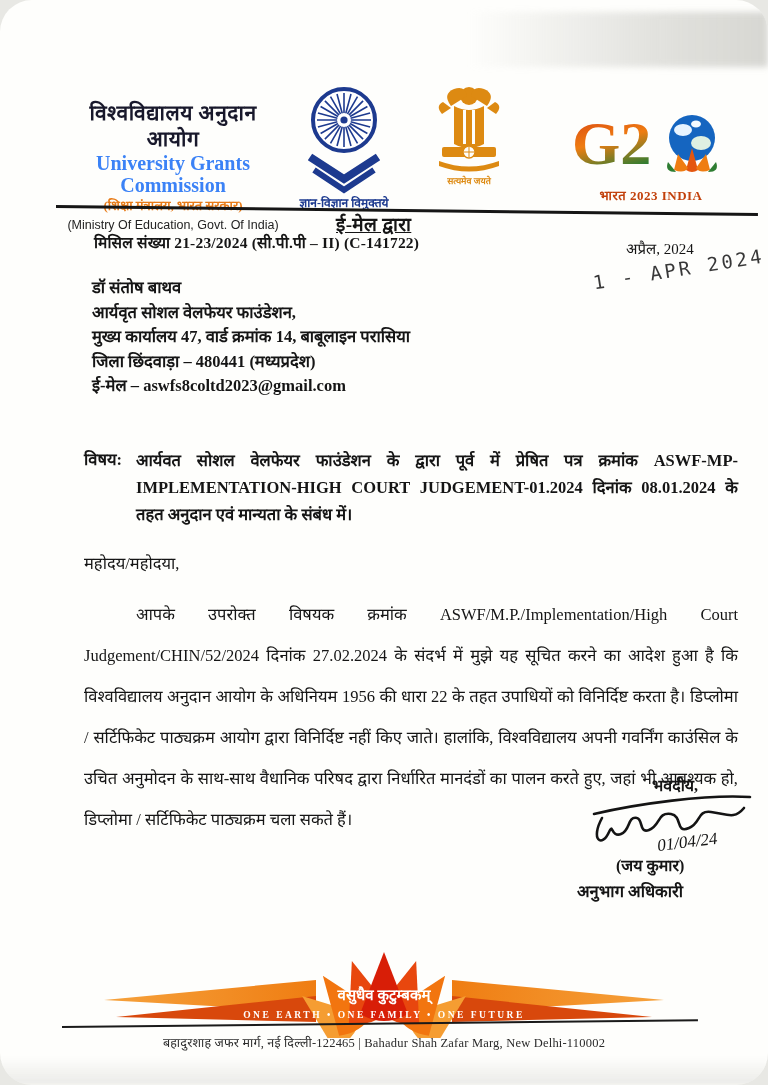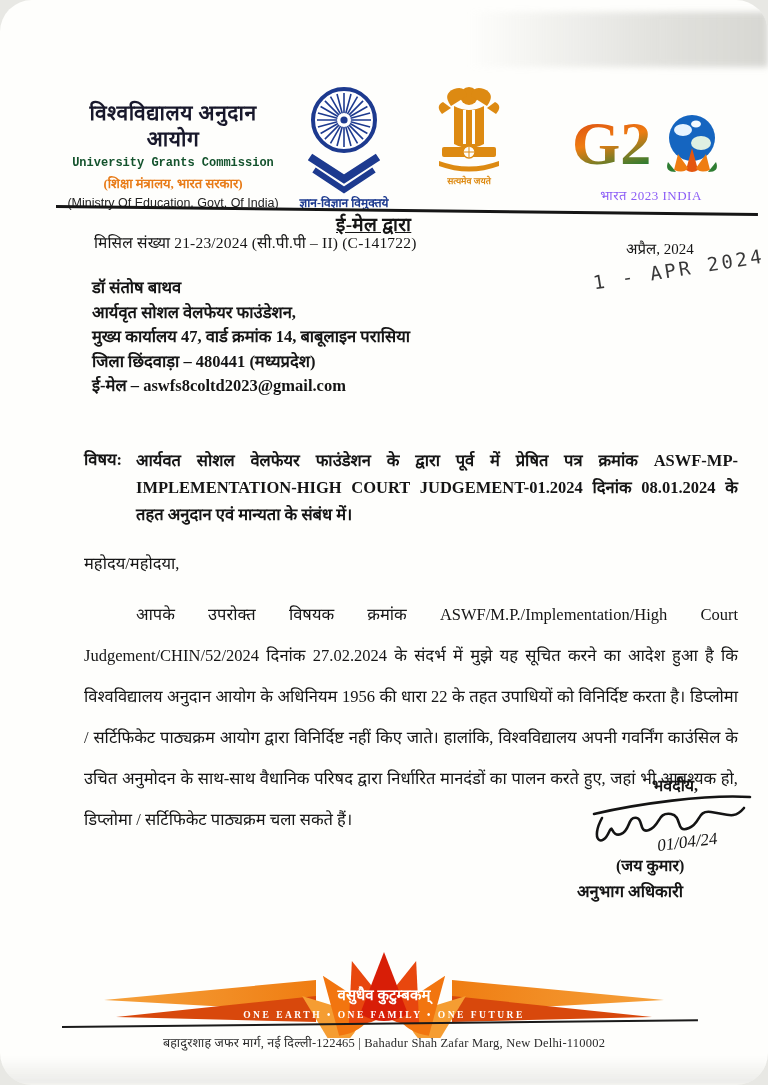--- a/index.html
+++ b/index.html
@@ -20,37 +20,37 @@
     filter:blur(3px);
   }
   .scan-shade-b{
     position:absolute;left:0;bottom:0;width:768px;height:28px;
     background:linear-gradient(180deg, rgba(205,205,200,0) 0%, rgba(200,200,194,.35) 100%);
     filter:blur(2px);
   }
   
   .hdr-left{position:absolute;left:64px;top:100px;width:218px;text-align:center;}
   .org-hi{font-size:21px;font-weight:bold;color:#18182b;letter-spacing:.5px;line-height:26px;}
-  .org-en{font-family:Liberation Mono, monospace;font-size:12px;font-weight:bold;color:#14532d;line-height:22px;}
+  .org-en{font-family:Liberation Serif, serif;font-size:20px;font-weight:bold;color:#3b82f6;line-height:22px;}
   .min-hi{font-size:13px;font-weight:bold;color:#e87b17;line-height:20px;}
   .min-en{font-family:"Liberation Sans", sans-serif;font-size:12.5px;color:#222;line-height:18px;}
   .ugc-logo{position:absolute;left:288px;top:76px;}
   .ashoka{position:absolute;left:417px;top:80px;}
   .g20{position:absolute;left:572px;top:108px;width:158px;text-align:center;}
-  .g20-tag{font-size:13px;font-weight:normal;color:#8b5cf6;margin-top:2px;letter-spacing:.5px;}
+  .g20-tag{font-size:13px;font-weight:bold;color:#c2410c;margin-top:2px;letter-spacing:.5px;}
   .hdr-rule{
     position:absolute;left:56px;top:205px;width:702px;height:2.5px;background:#161616;
     transform:rotate(.65deg);transform-origin:left center;
   }
   
   .email-via{
     position:absolute;left:336px;top:211px;font-size:19px;font-weight:bold;
     text-decoration:underline;letter-spacing:.3px;
   }
-  .file-no{position:absolute;left:94px;top:231px;font-size:15.5px;font-weight:normal;letter-spacing:.2px;}
+  .file-no{position:absolute;left:94px;top:231px;font-size:15.5px;font-weight:bold;letter-spacing:.2px;}
   .date-hi{position:absolute;left:626px;top:238px;font-size:15px;font-weight:normal;}
   .date-stamp{
     position:absolute;left:592px;top:258px;font-family:"DejaVu Sans Mono", monospace;
     font-size:19px;color:#1c1c1c;letter-spacing:3px;transform:rotate(-9deg);opacity:.88;white-space:nowrap;
   }
   
   .recipient{position:absolute;left:92px;top:276px;font-size:16.5px;line-height:24.5px;font-weight:bold;}
   
   .subject{position:absolute;left:84px;top:447px;width:654px;}
   .subject-label{position:absolute;left:0;top:0;font-weight:bold;font-size:16.5px;}

